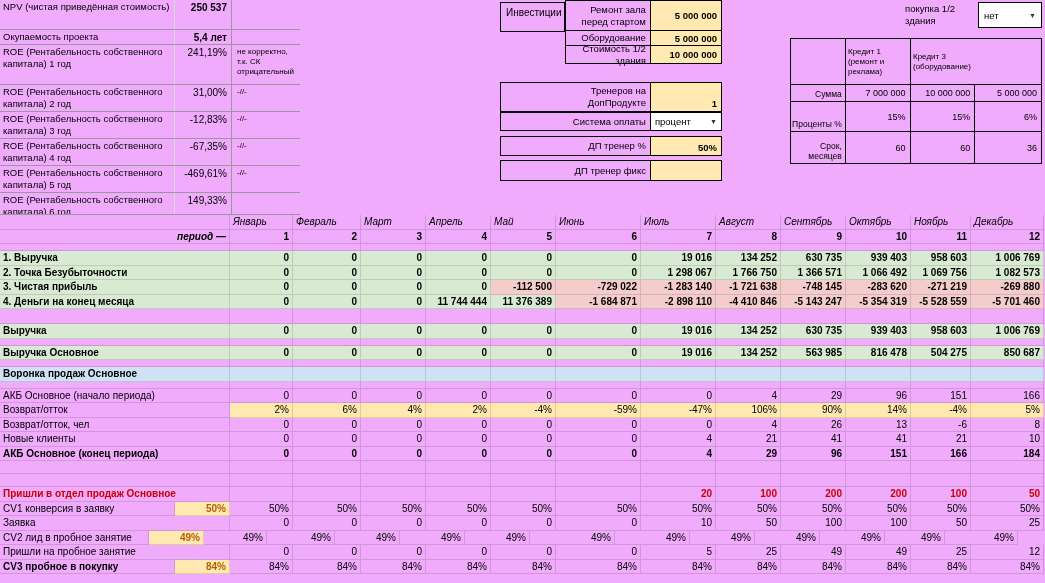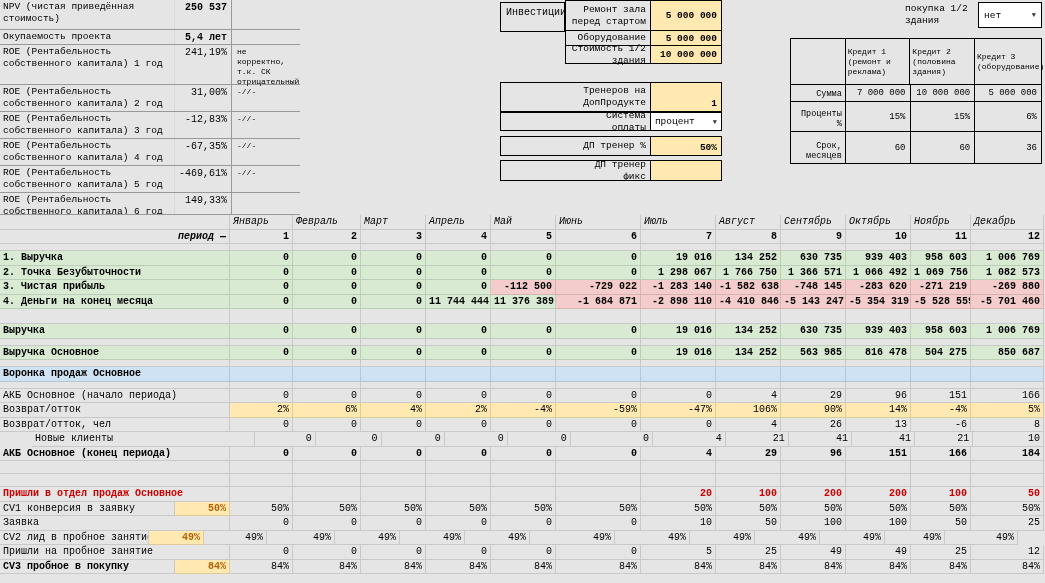--- a/index.html
+++ b/index.html
@@ -1,17 +1,17 @@
 <!DOCTYPE html>
 <html style="--green_row: #d9ead3; --red_cell: #f4cccc; --blue_row: #cfe2f3; --tan_cell: #ffe9b0; --red_text: #cc0000; --param_text: #b45f06; --border_dark: #000000; --summary_border: #999999; --gridline: rgba(0,0,0,0.12);"><head>
 <meta charset="utf-8">
 <style>
   html,body{margin:0;padding:0;background:#fff}
-  .sheet{position:relative;width:1045px;height:583px;overflow:hidden;background:#e5e5e5;
-         font-family:Liberation Mono, monospace;color:#000;-webkit-font-smoothing:antialiased}
+  .sheet{position:relative;width:1045px;height:583px;overflow:hidden;background:#f0abfc;
+         font-family:Liberation Sans, sans-serif;color:#000;-webkit-font-smoothing:antialiased}
 
   
   .tl{position:absolute;left:0;top:0;width:300px}
   .tl-row{display:flex;box-sizing:border-box;border-bottom:1px solid var(--summary_border)}
   .tl-label{width:175px;box-sizing:border-box;font-size:9.5px;line-height:12px;padding:1px 2px 0 3px;
             border-right:1px solid #d9d9d9;overflow:hidden}
   .tl-value{width:57px;box-sizing:border-box;font-size:10px;line-height:13px;text-align:right;
             padding:1px 4px 0 0;border-right:1px solid var(--summary_border)}
   .tl-note{width:68px;box-sizing:border-box;font-size:8px;line-height:10px;padding:2px 2px 0 5px}
   .b{font-weight:700}
@@ -168,21 +168,20 @@
   <div class="trp">
     <div class="purchase-label">покупка 1/2 здания</div>
     <div class="purchase-dd">
       <span>нет</span>
       <span class="arr">▼</span>
     </div>
     <div id="credit-table" class="credit">
         <div class="c-row" style="height: 46px;">
           <div class="c-label"></div>
           <div class="c-cell c-head">Кредит 1 (ремонт и реклама)</div>
-          <div class="c-cell c-head">Кредит 2 (половина здания)</div>
           <div class="c-cell c-head">Кредит 3 (оборудование)</div>
         </div>
         <div class="c-row" style="height: 17px;">
           <div class="c-label">Сумма</div>
           <div class="c-cell">7 000 000</div>
           <div class="c-cell">10 000 000</div>
           <div class="c-cell">5 000 000</div>
         </div>
         <div class="c-row" style="height: 30px;">
           <div class="c-label">Проценты %</div>
@@ -277,21 +276,21 @@
       </div>
       <div class="t-row k-green" style="height: 14.5px;">
         <div class="cell lab" style="width: 230px;">3. Чистая прибыль</div>
         <div class="cell" style="width: 63px;">0</div>
         <div class="cell" style="width: 68px;">0</div>
         <div class="cell" style="width: 65px;">0</div>
         <div class="cell" style="width: 65px;">0</div>
         <div class="cell neg" style="width: 65px;">-112 500</div>
         <div class="cell neg" style="width: 85px;">-729 022</div>
         <div class="cell neg" style="width: 75px;">-1 283 140</div>
-        <div class="cell neg" style="width: 65px;">-1 582 638</div>
+        <div class="cell neg" style="width: 65px;">-1 721 638</div>
         <div class="cell neg" style="width: 65px;">-748 145</div>
         <div class="cell neg" style="width: 65px;">-283 620</div>
         <div class="cell neg" style="width: 60px;">-271 219</div>
         <div class="cell neg" style="width: 73px;">-269 880</div>
       </div>
       <div class="t-row k-green" style="height: 14.5px;">
         <div class="cell lab" style="width: 230px;">4. Деньги на конец месяца</div>
         <div class="cell" style="width: 63px;">0</div>
         <div class="cell" style="width: 68px;">0</div>
         <div class="cell" style="width: 65px;">0</div>
@@ -448,21 +447,21 @@
         <div class="cell" style="width: 65px;">0</div>
         <div class="cell" style="width: 65px;">0</div>
         <div class="cell" style="width: 85px;">0</div>
         <div class="cell" style="width: 75px;">0</div>
         <div class="cell" style="width: 65px;">4</div>
         <div class="cell" style="width: 65px;">26</div>
         <div class="cell" style="width: 65px;">13</div>
         <div class="cell" style="width: 60px;">-6</div>
         <div class="cell" style="width: 73px;">8</div>
       </div>
-      <div class="t-row k-plain" style="height: 14.5px; padding-left: 32px;">
+      <div class="t-row k-plain" style="height: 14.5px;">
         <div class="cell lab" style="width: 230px;">Новые клиенты</div>
         <div class="cell" style="width: 63px;">0</div>
         <div class="cell" style="width: 68px;">0</div>
         <div class="cell" style="width: 65px;">0</div>
         <div class="cell" style="width: 65px;">0</div>
         <div class="cell" style="width: 65px;">0</div>
         <div class="cell" style="width: 85px;">0</div>
         <div class="cell" style="width: 75px;">4</div>
         <div class="cell" style="width: 65px;">21</div>
         <div class="cell" style="width: 65px;">41</div>

